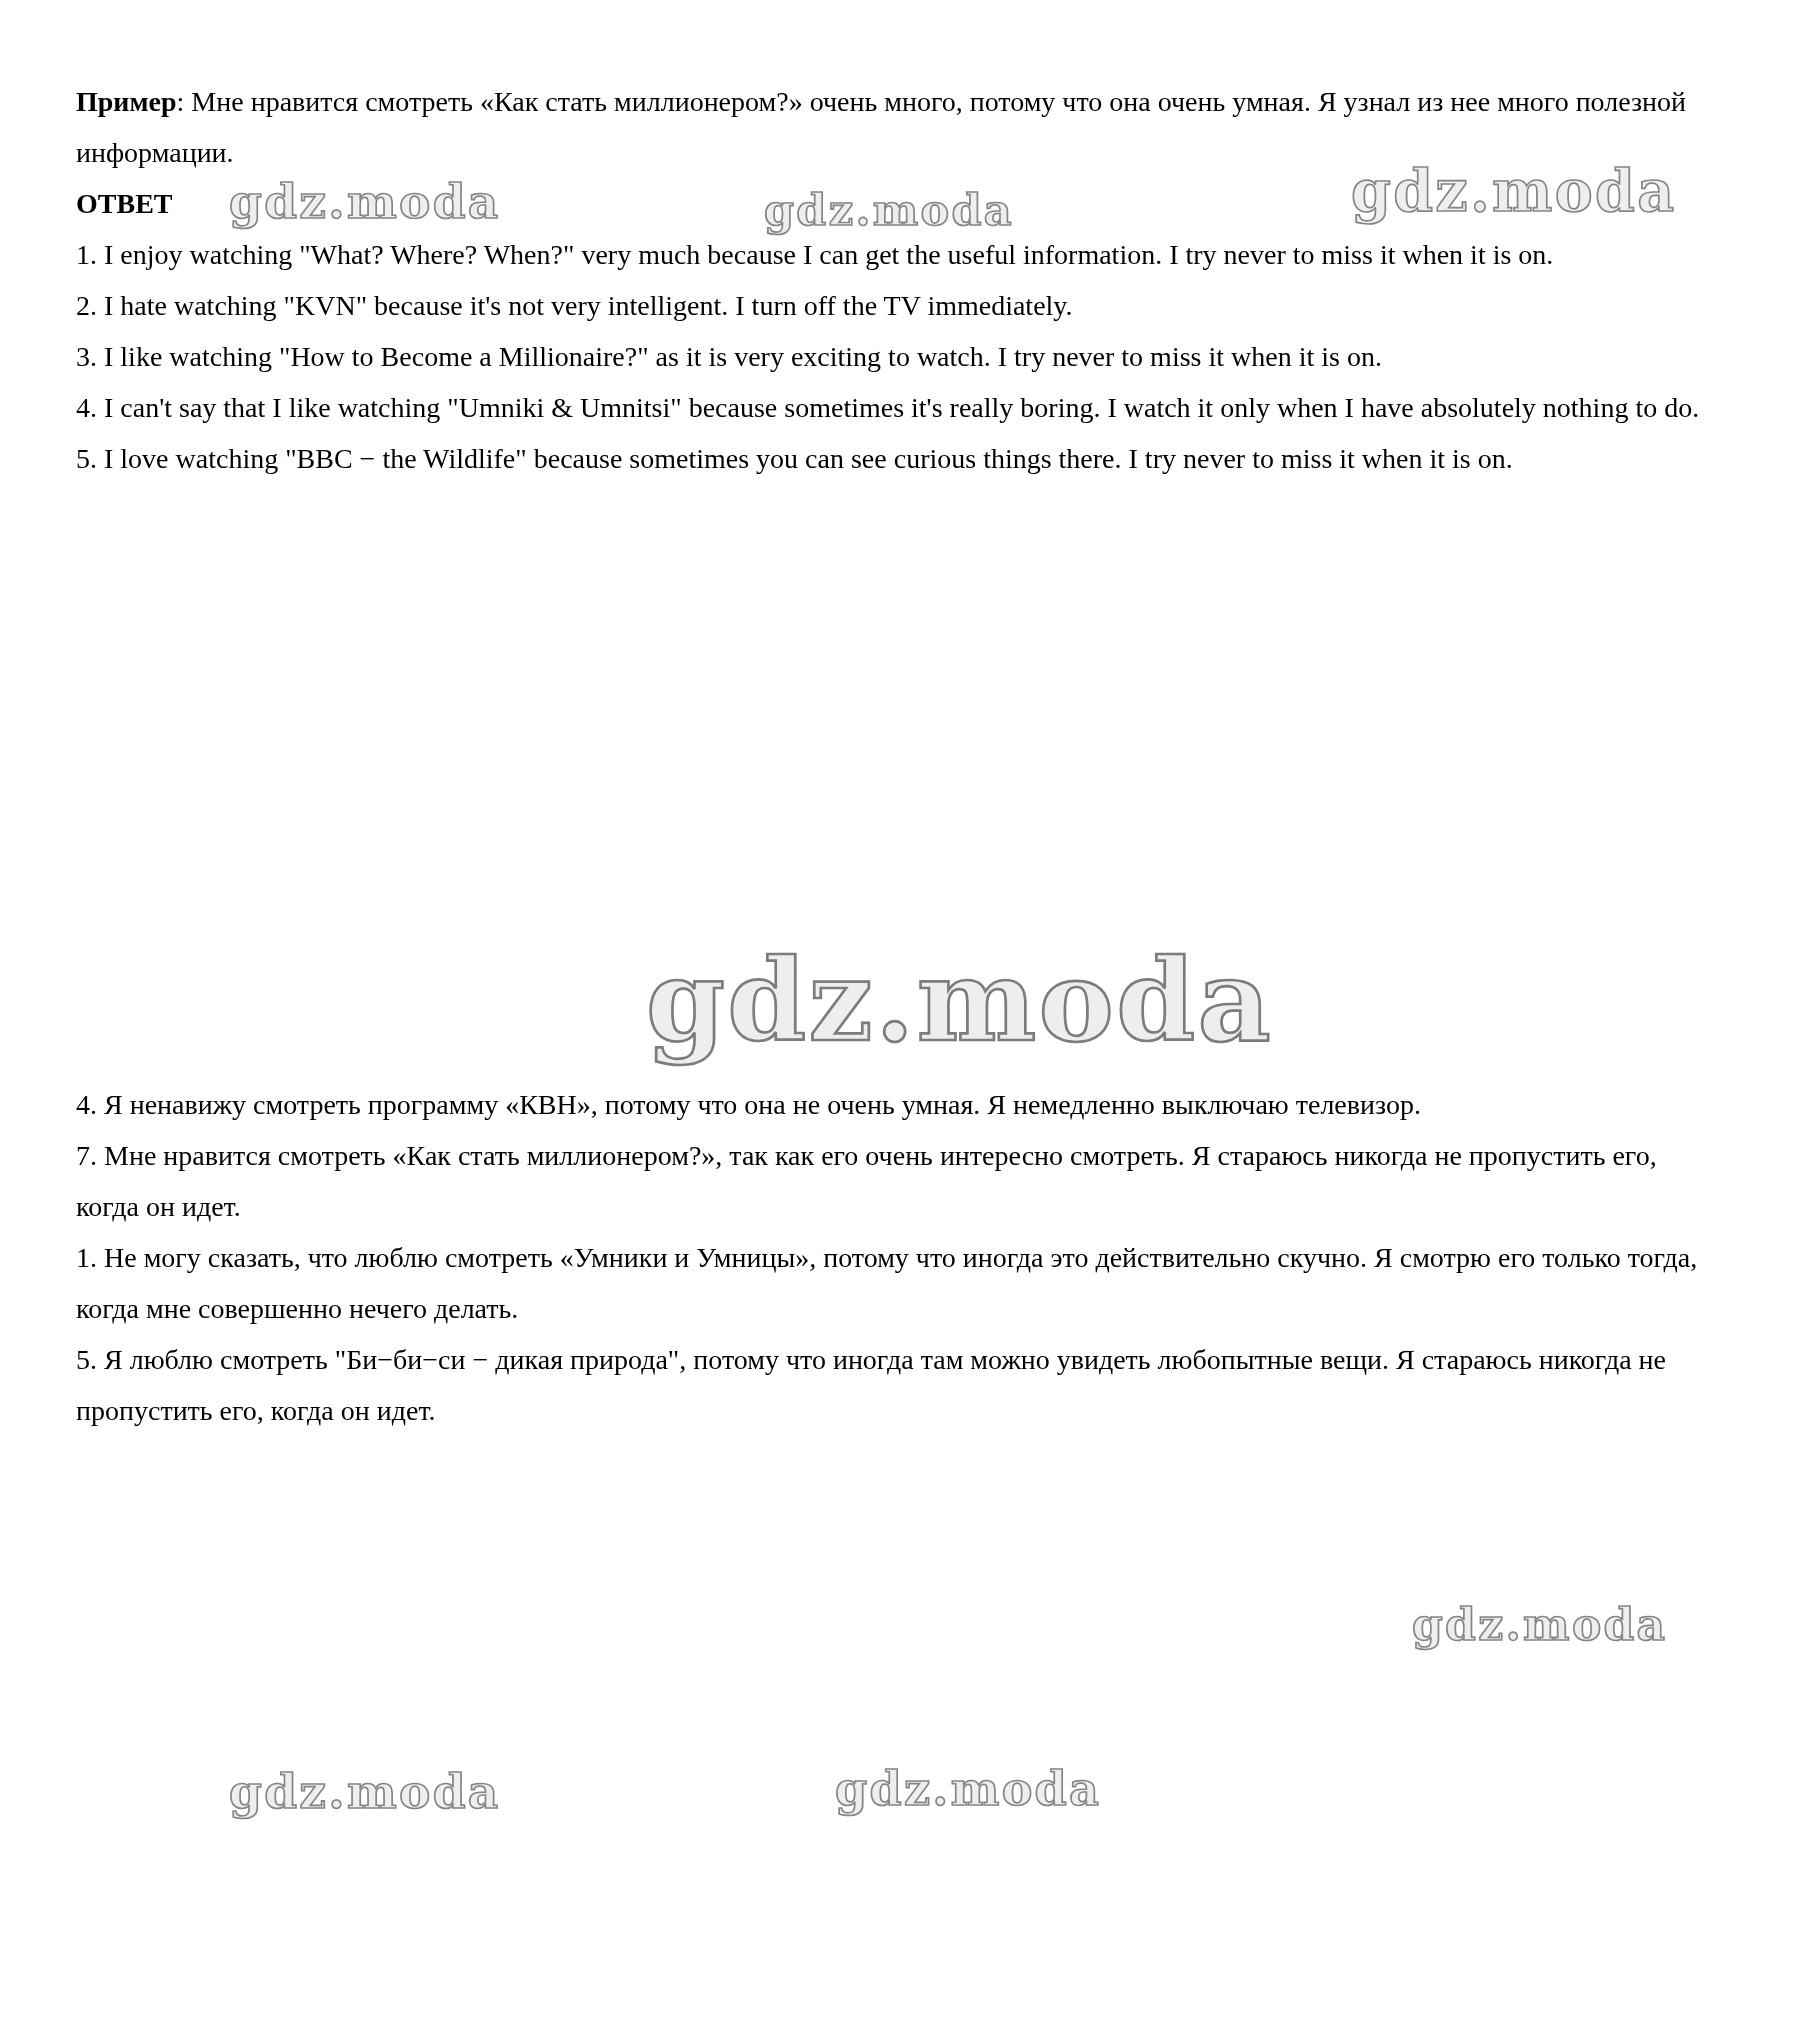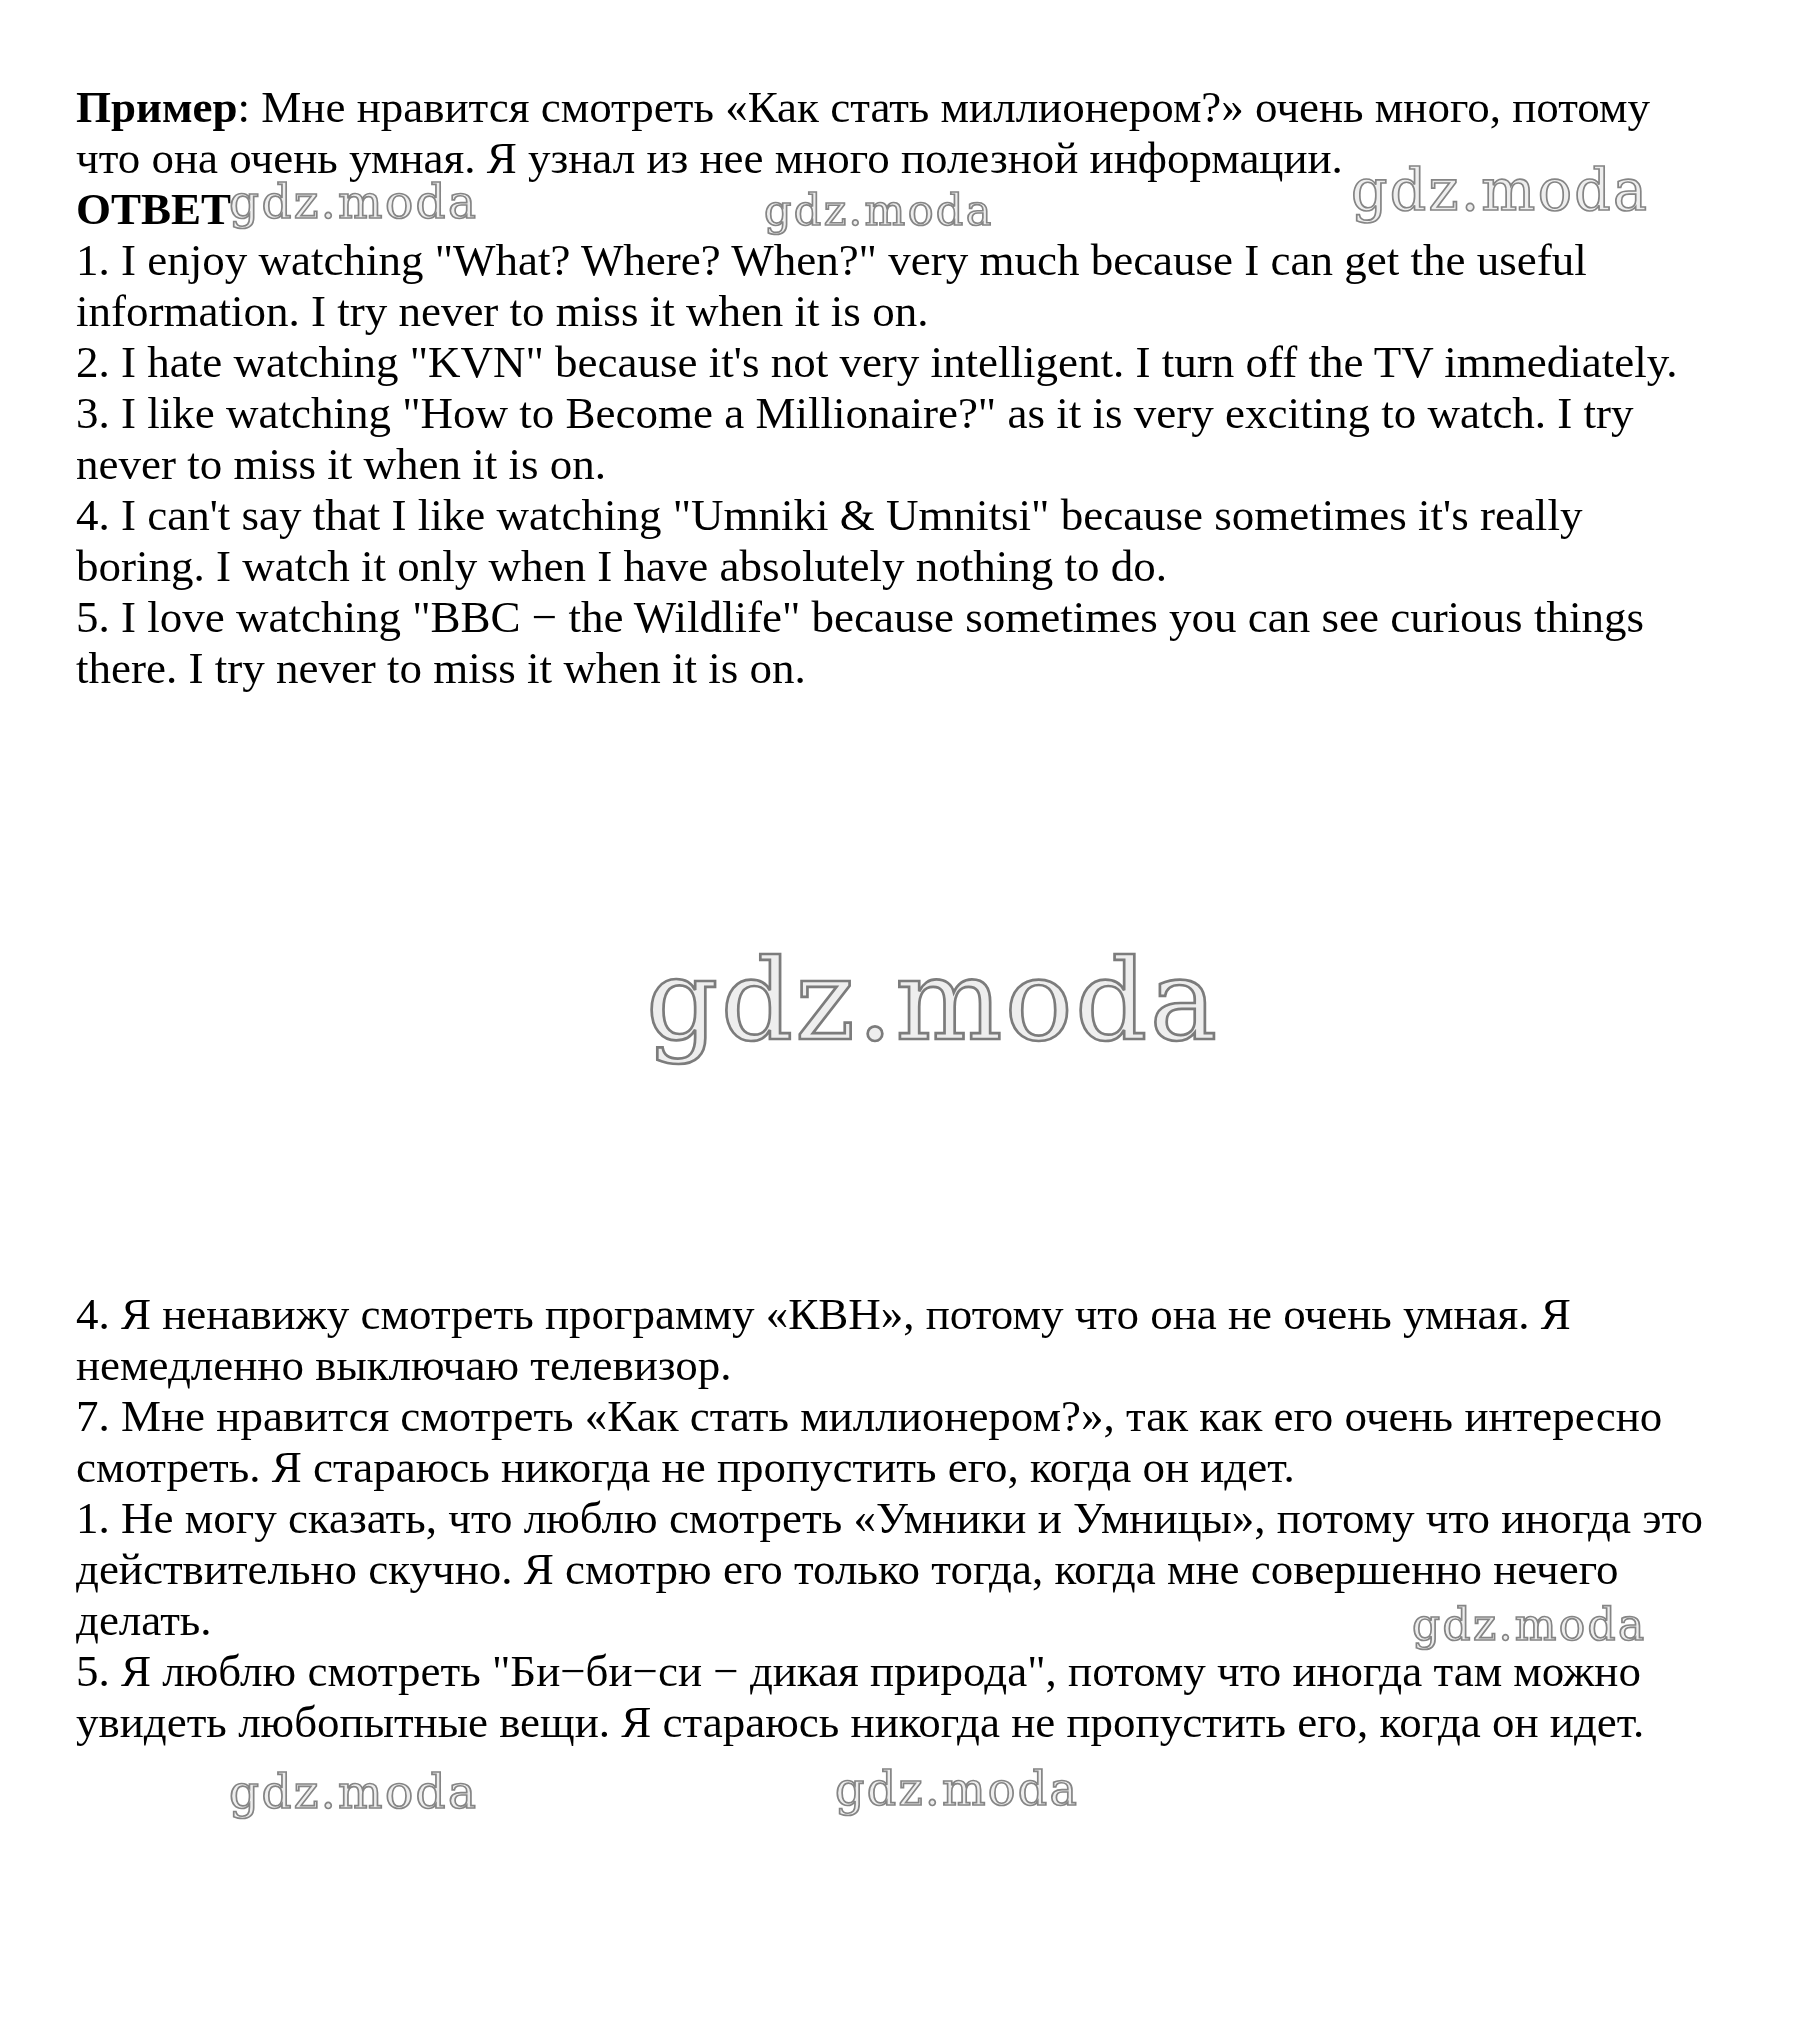--- a/index.html
+++ b/index.html
@@ -11,39 +11,39 @@
     width: 1817px;
     height: 2035px;
     position: relative;
     overflow: hidden;
     font-family: "Liberation Serif", "DejaVu Serif", serif;
     color: #000000;
   }
   .content {
     position: absolute;
     left: 76px;
-    top: 82px;
+    top: 76px;
     width: 1637px;
-    font-size: 45px;
+    font-size: 28px;
     line-height: 51px;
   }
   .content p {
     margin: 0;
     padding: 0;
   }
   .b { font-weight: bold; }
   .bi { font-weight: bold; font-style: italic; }
   .gap {
     height: 595px;
   }
   
   .wm {
     position: absolute;
     font-family: "DejaVu Serif", serif;
-    font-weight: normal;
+    font-weight: bold;
     color: #ededed;
     -webkit-text-stroke: 1.7px #787878;
     letter-spacing: 2.3px;
     white-space: nowrap;
     user-select: none;
     opacity: 0.9;
   }
   .wm-a { left: 229px;  top: 174px;  font-size: 47px; }
   .wm-b { left: 764px; top: 185px;  font-size: 43px; }
   .wm-c { left: 1351px; top: 157px;  font-size: 57px; }

